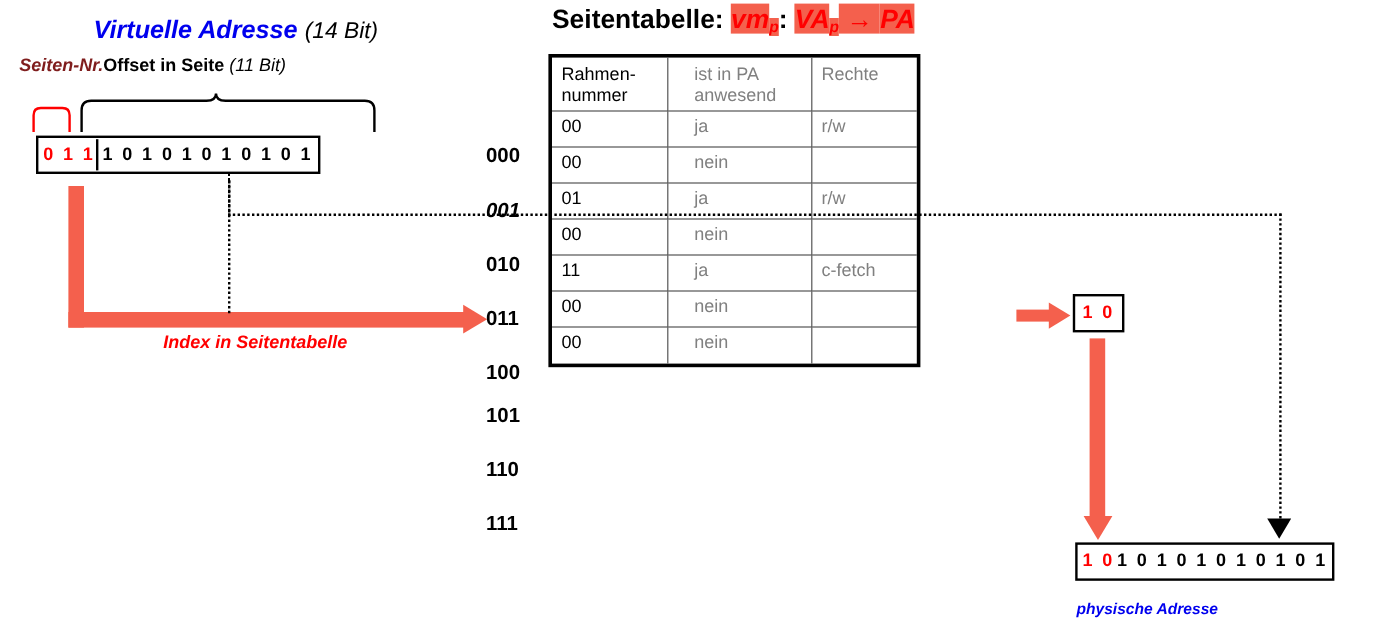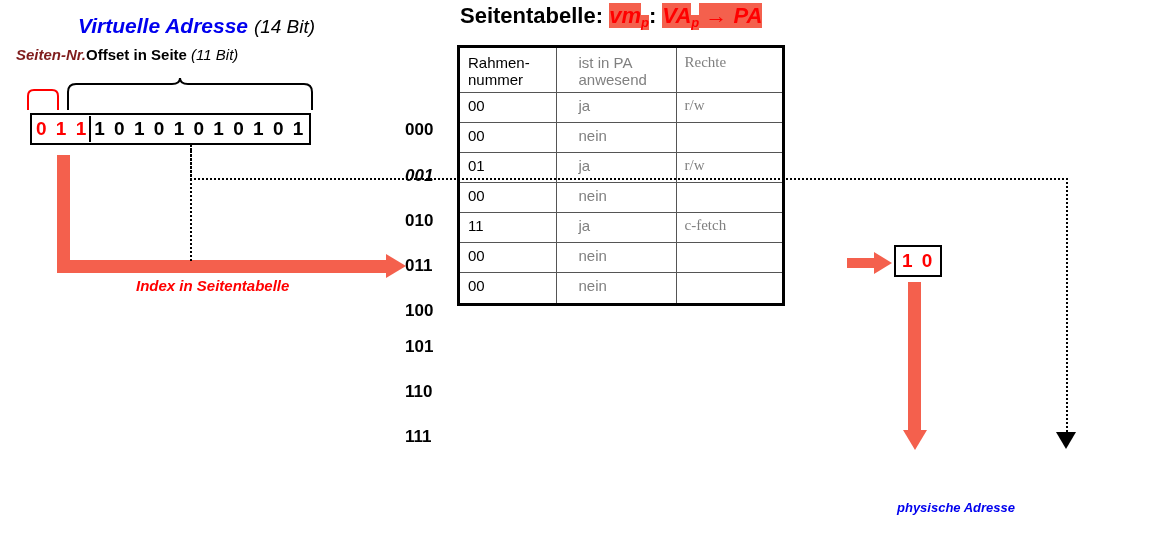--- a/index.html
+++ b/index.html
@@ -70,21 +70,21 @@
     font-size: 13px;
     vertical-align: baseline;
     position: relative;
     top: 4px;
   }
 
   
   .bitbox {
     border: 2px solid #000000;
     background: #ffffff;
-    font-size: 19px;
+    font-size: 15px;
     font-weight: bold;
     letter-spacing: 2px;
     line-height: 26px;
     height: 26px;
     white-space: nowrap;
     box-sizing: content-box;
   }
   .bitbox .redbits { color: #ff0000; }
   .bitbox .blackbits { color: #000000; }
 
@@ -112,21 +112,21 @@
   #pt td {
     border: 1px solid #555555;
     font-size: 15px;
     padding: 4px 8px;
     vertical-align: top;
     height: 30px;
     box-sizing: border-box;
   }
   #pt td.c0 { width: 96px; color: #000000; }
   #pt td.c1 { width: 120px; color: #808080; padding-left: 22px; }
-  #pt td.c2 { width: 106px; color: #808080; font-family: Liberation Serif, serif; }
+  #pt td.c2 { width: 88px; color: #808080; }
   #pt tr.head td {
     height: 44px;
     padding-top: 6px;
     line-height: 17px;
   }
   #pt tr.head td.c0 { color: #000000; }
   #pt td.outer-left { border-left: none; }
   #pt td.outer-right { border-right: none; }
   #pt tr.head td { border-top: none; }
   #pt tr.last td { border-bottom: none; }
@@ -287,16 +287,19 @@
   <div class="arrowhead" style="left:903px; top:430px; border-left:12px solid transparent; border-right:12px solid transparent; border-top:20px solid #f4604d;"></div>
 
   <div class="dot-v" style="left:190px; top:148px; height:113px;"></div>
   <div class="dot-h" style="left:190px; top:178px; width:0px;"></div>
   <div class="dot-h" style="left:190px; top:178px; width:878px;"></div>
   <div class="dot-v" style="left:1066px; top:178px; height:258px;"></div>
   <div class="arrowhead" style="left:1056px; top:432px; border-left:10px solid transparent; border-right:10px solid transparent; border-top:17px solid #000000;"></div>
 
   <div class="dot-v" style="left:190px; top:145px; height:35px;"></div>
 
+  <div class="abs bitbox" id="pa-box">
+    <span class="redbits">1 0</span><span class="blackbits">1 0 1 0 1 0 1 0 1 0 1</span>
+  </div>
 
   <div class="abs pa-label">physische Adresse</div>
 
 </div>
 
 </body></html>

